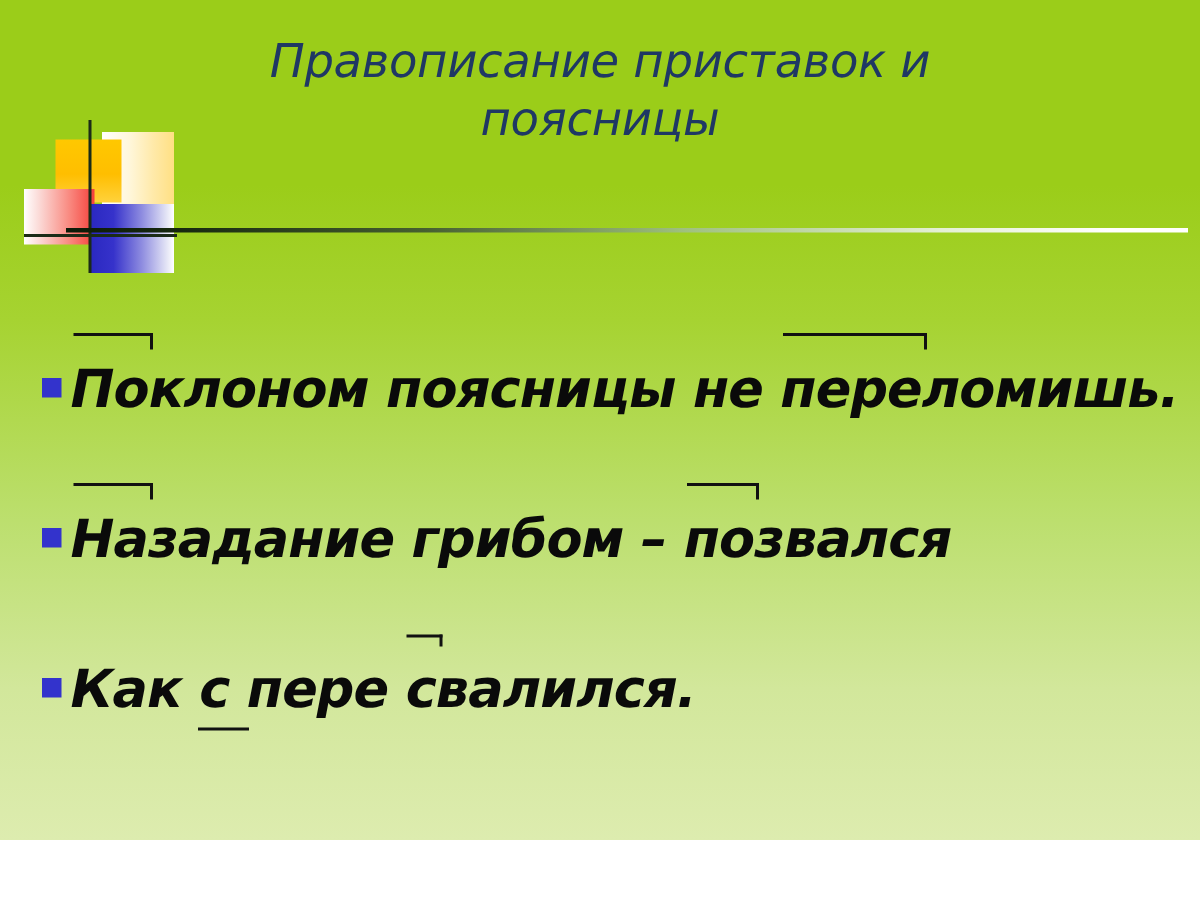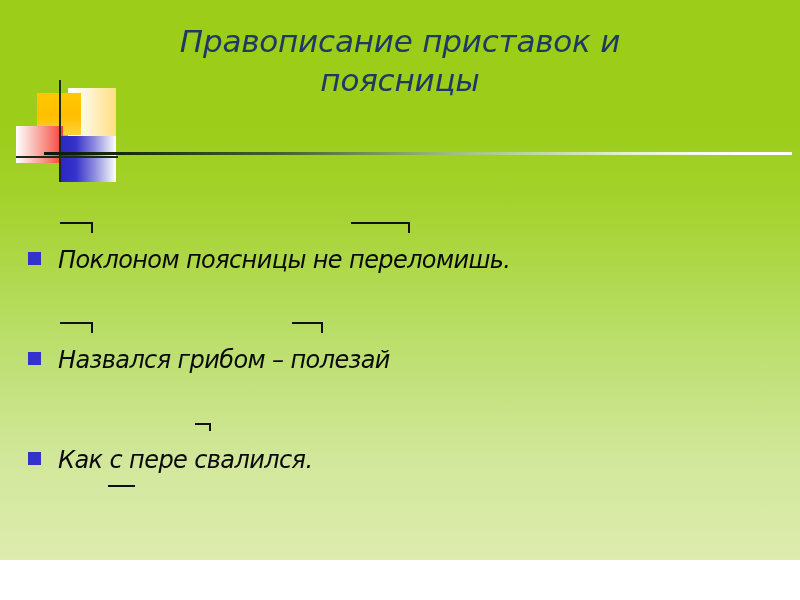--- a/index.html
+++ b/index.html
@@ -143,25 +143,25 @@
   .bullet-marker {
     flex: 0 0 auto;
     width: 13px;
     height: 13px;
     margin-left: 28px;
     margin-top: 16px;
     background: #3333CC;
   }
   .bullet-text {
     flex: 1 1 auto;
-    margin-left: 17px;
+    margin-left: 6px;
     font-family: "DejaVu Sans", sans-serif;
     font-style: italic;
-    font-weight: normal;
-    font-size: 24px;
+    font-weight: bold;
+    font-size: 35px;
     line-height: 48px;
     color: #0A0A0A;
     letter-spacing: -0.6px;
     white-space: nowrap;
   }
   .bullet-text .line2 {
     display: block;
     padding-left: 9px;
   }
 
@@ -243,21 +243,21 @@
     <div class="bullet-row">
       <div class="bullet-marker"></div>
       <div class="bullet-text">
         <span class="pfx"><span>По</span></span><span>клоном поясницы не </span><span class="pfx"><span>пере</span></span><span>ломишь.</span>
       </div>
     </div>
 
     <div class="bullet-row">
       <div class="bullet-marker"></div>
       <div class="bullet-text">
-        <span class="pfx"><span>На</span></span><span>звался грибом – </span><span class="pfx"><span>по</span></span><span>лезай</span>
+        <span class="pfx"><span>На</span></span><span>задание грибом – </span><span class="pfx"><span>по</span></span><span>звался</span>
       </div>
     </div>
 
     <div class="bullet-row">
       <div class="bullet-marker"></div>
       <div class="bullet-text">
         <span>Как </span><span class="prep"><span>с</span></span><span> пере  </span><span class="pfx pfx-sm"><span>с</span></span><span>валился.</span>
       </div>
     </div>
 

